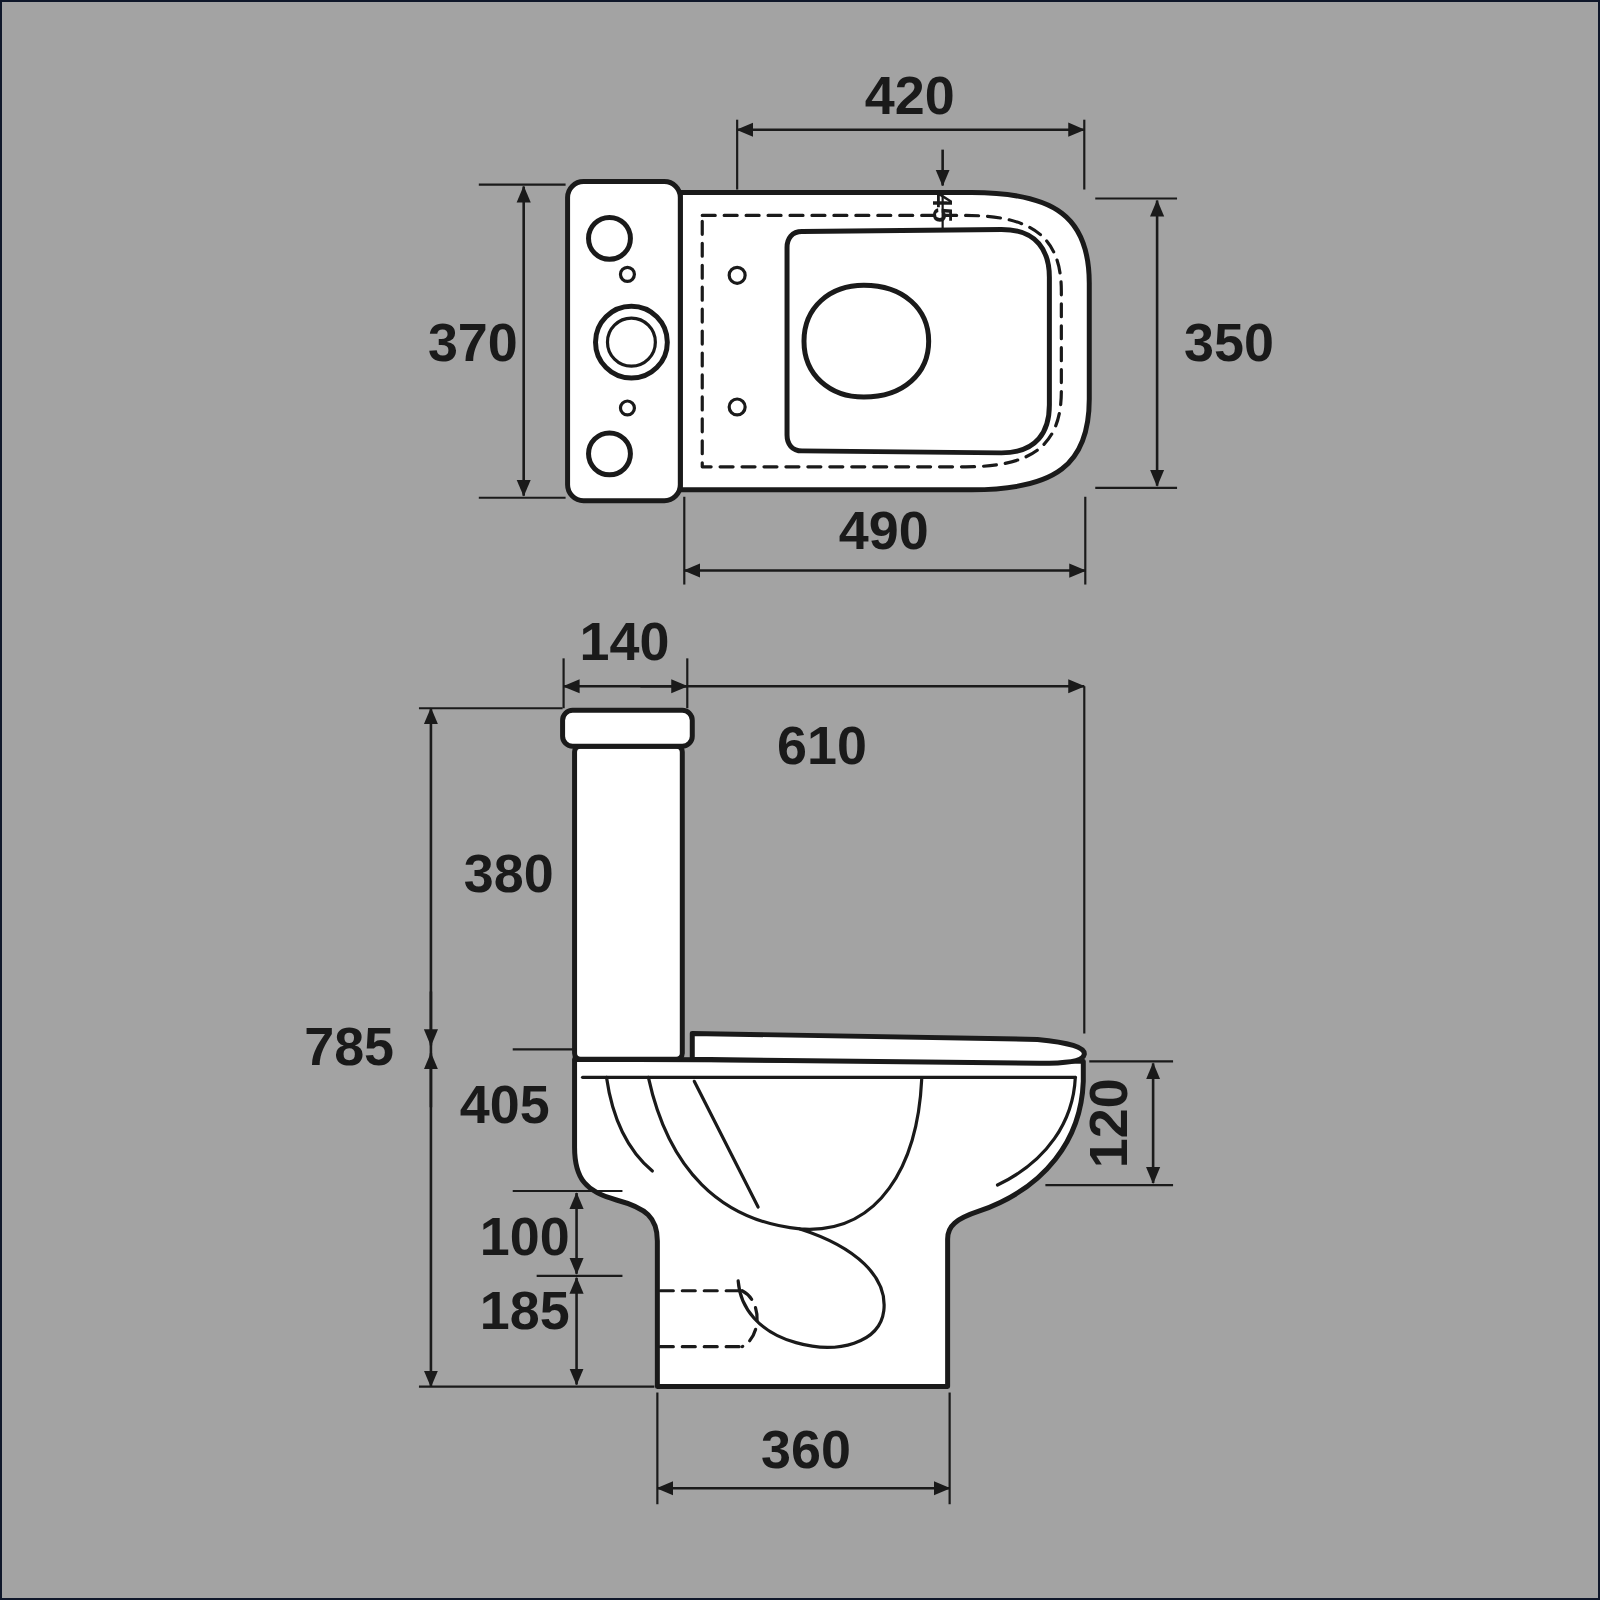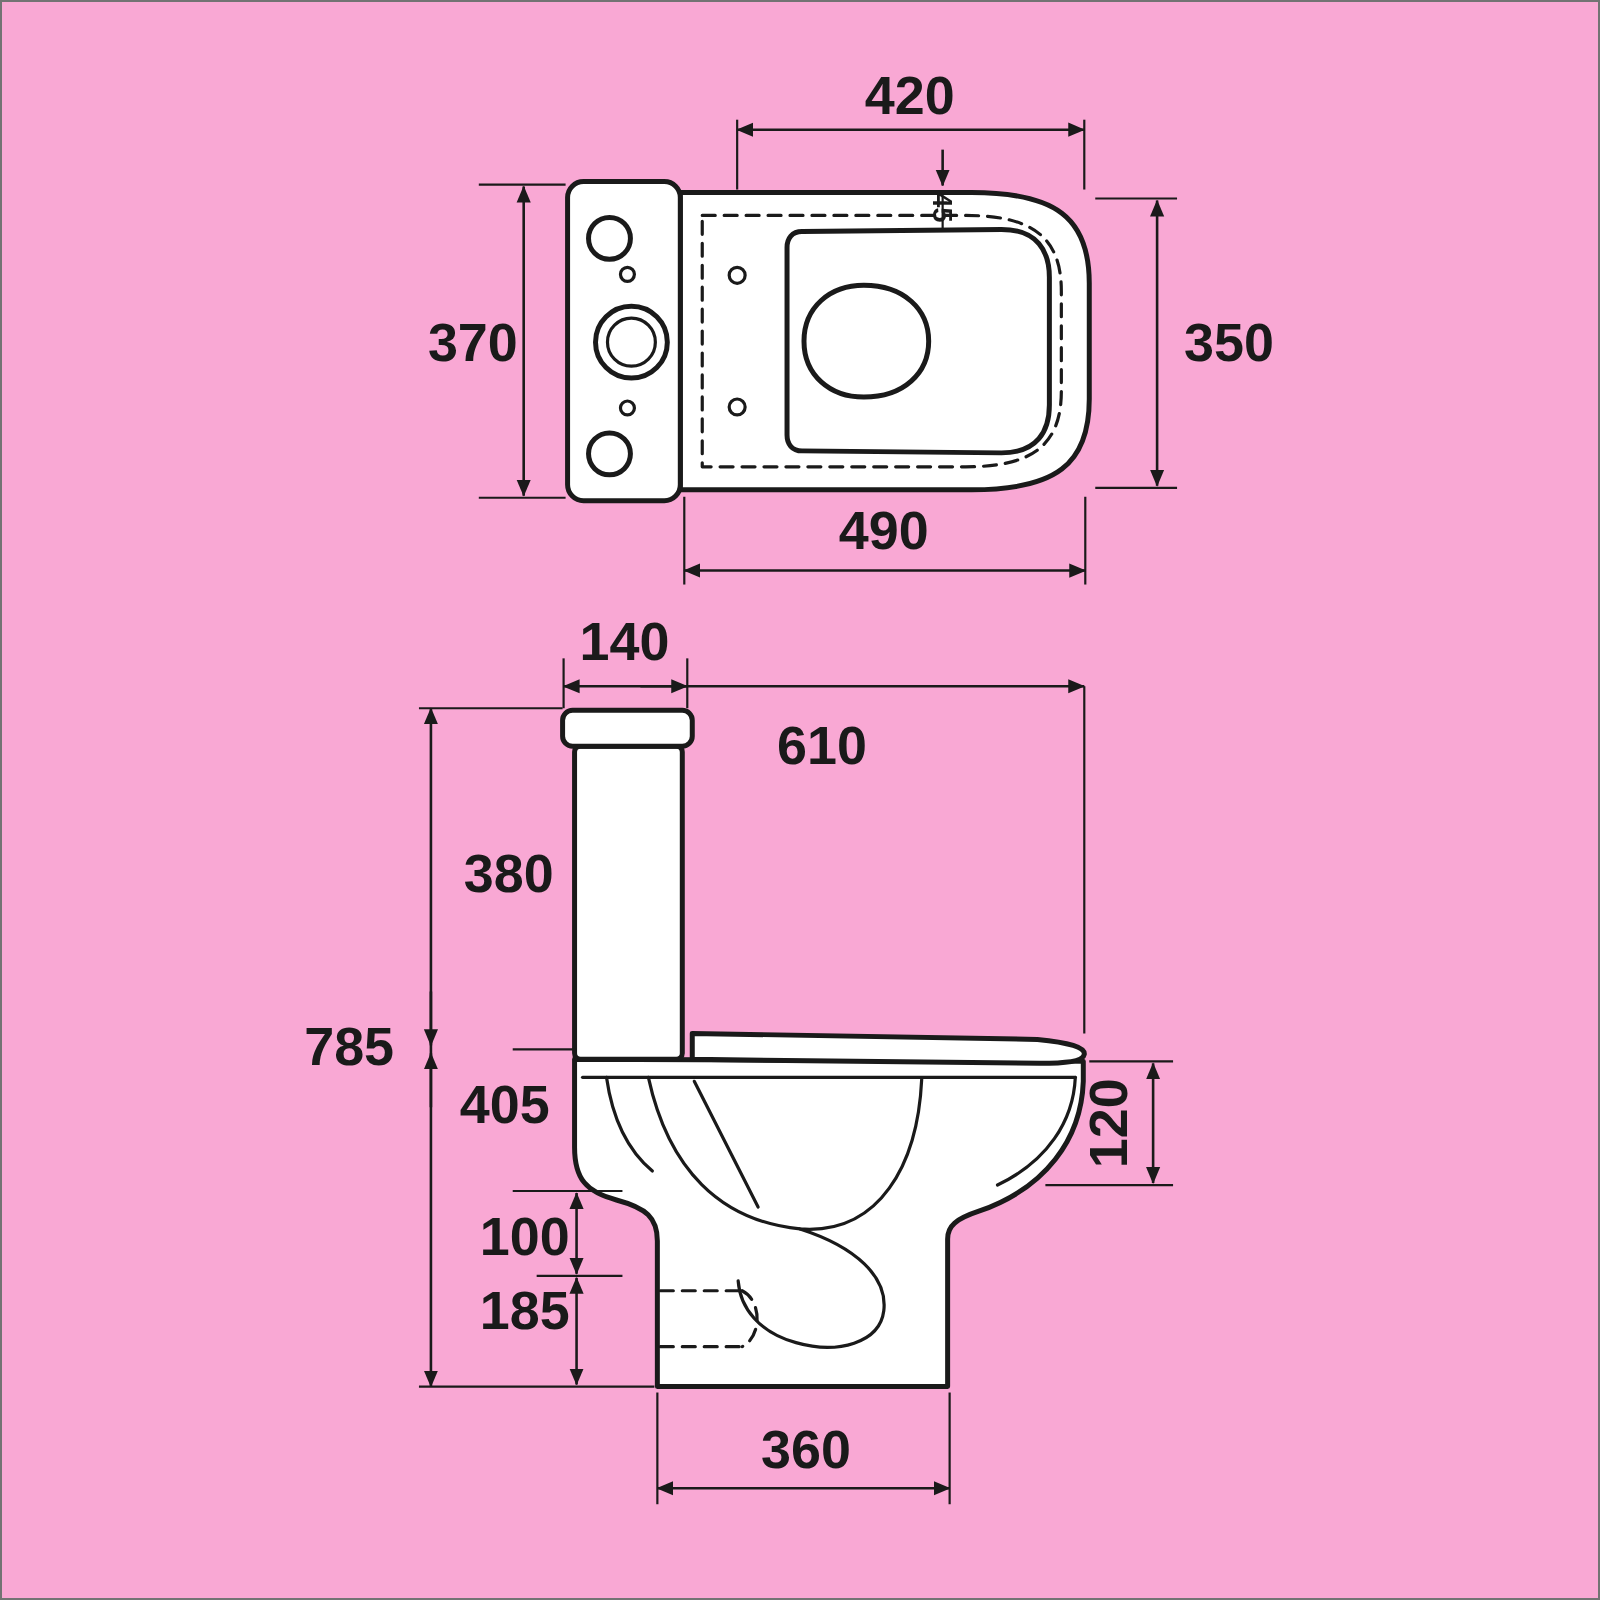--- a/index.html
+++ b/index.html
@@ -6,22 +6,22 @@
     margin: 0;
     padding: 0;
     background: #ffffff;
     width: 1600px;
     height: 1600px;
     font-family: "Liberation Sans", sans-serif;
   }
   .sheet {
     width: 1596px;
     height: 1596px;
-    border: 2px solid #737373;
-    background: #f9a8d4;
+    border: 2px solid #0f172a;
+    background: #a3a3a3;
     position: relative;
   }
   svg { display: block; }
   .obj  { stroke: #1a1a1a; stroke-width: 5;   fill: none; stroke-linejoin: round; stroke-linecap: round; }
   .objf { stroke: #1a1a1a; stroke-width: 5;   fill: #ffffff; stroke-linejoin: round; }
   .inner{ stroke: #1a1a1a; stroke-width: 3.2; fill: none; stroke-linejoin: round; stroke-linecap: round; }
   .thin { stroke: #1a1a1a; stroke-width: 2.2; fill: none; }
   .dash { stroke-dasharray: 13 9; }
   .dim  { stroke: #1a1a1a; stroke-width: 2.6; fill: none; }
   .lbl  { font: 700 54px "Liberation Sans", sans-serif; fill: #1a1a1a; text-anchor: middle; }

